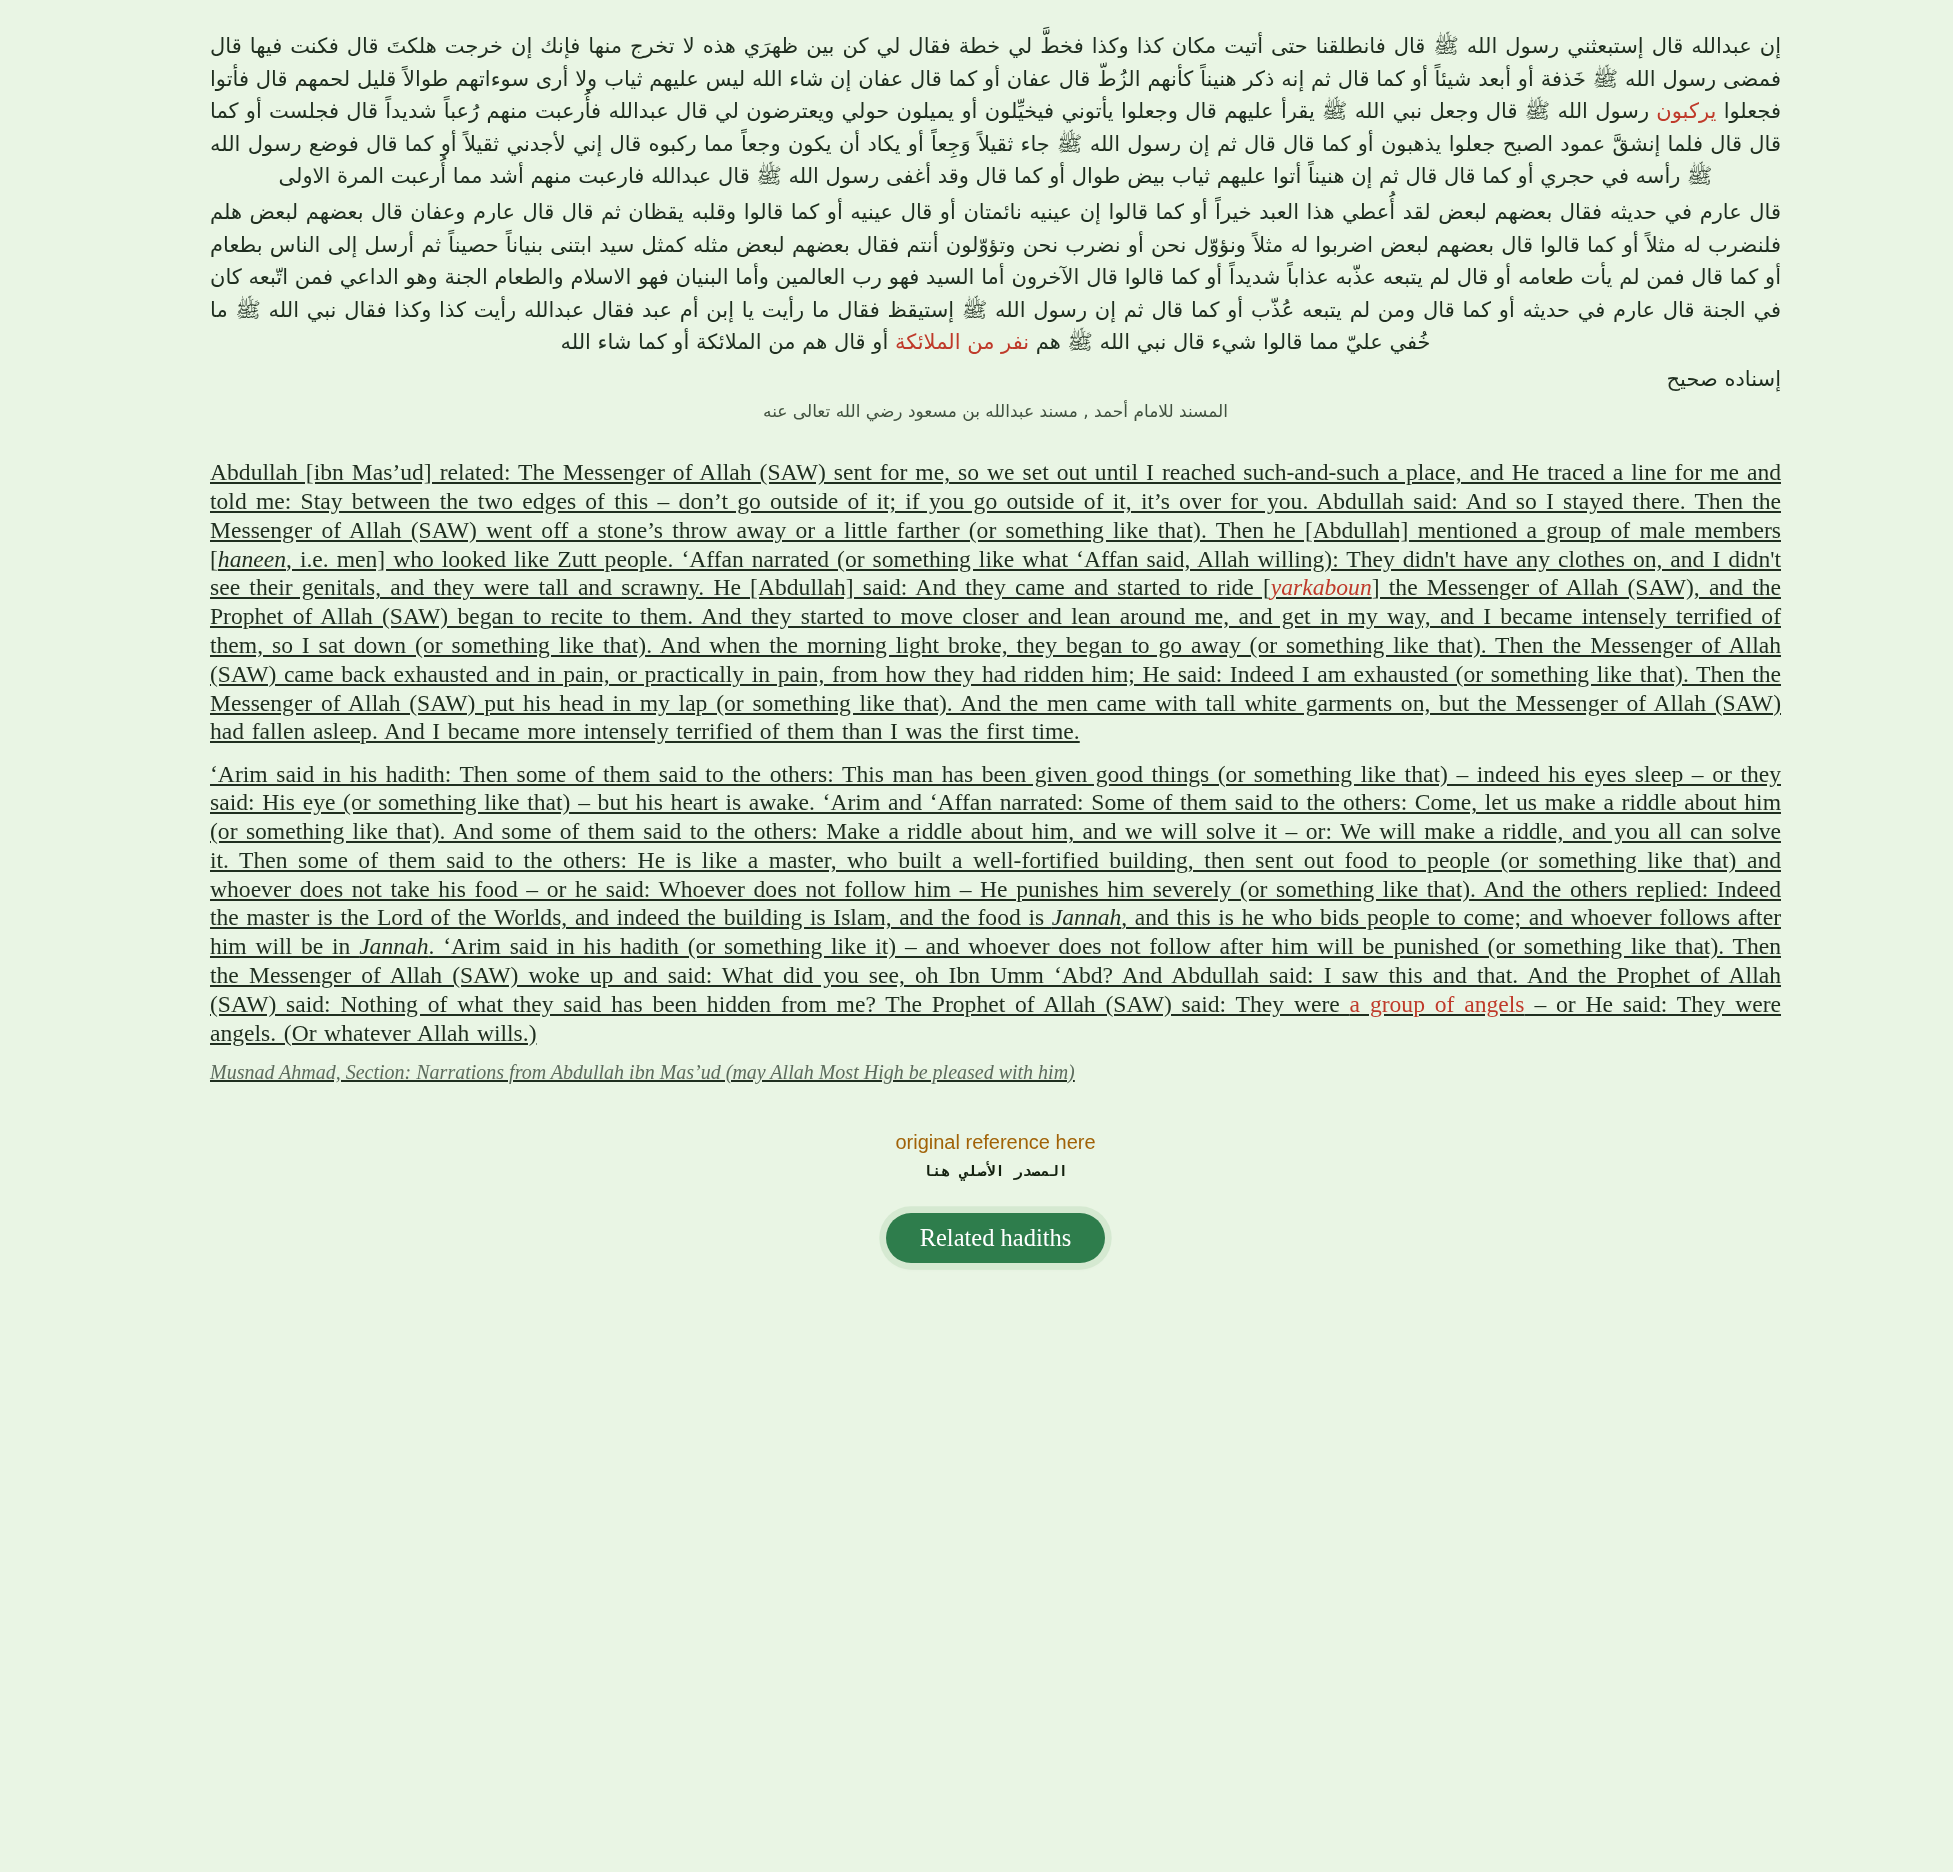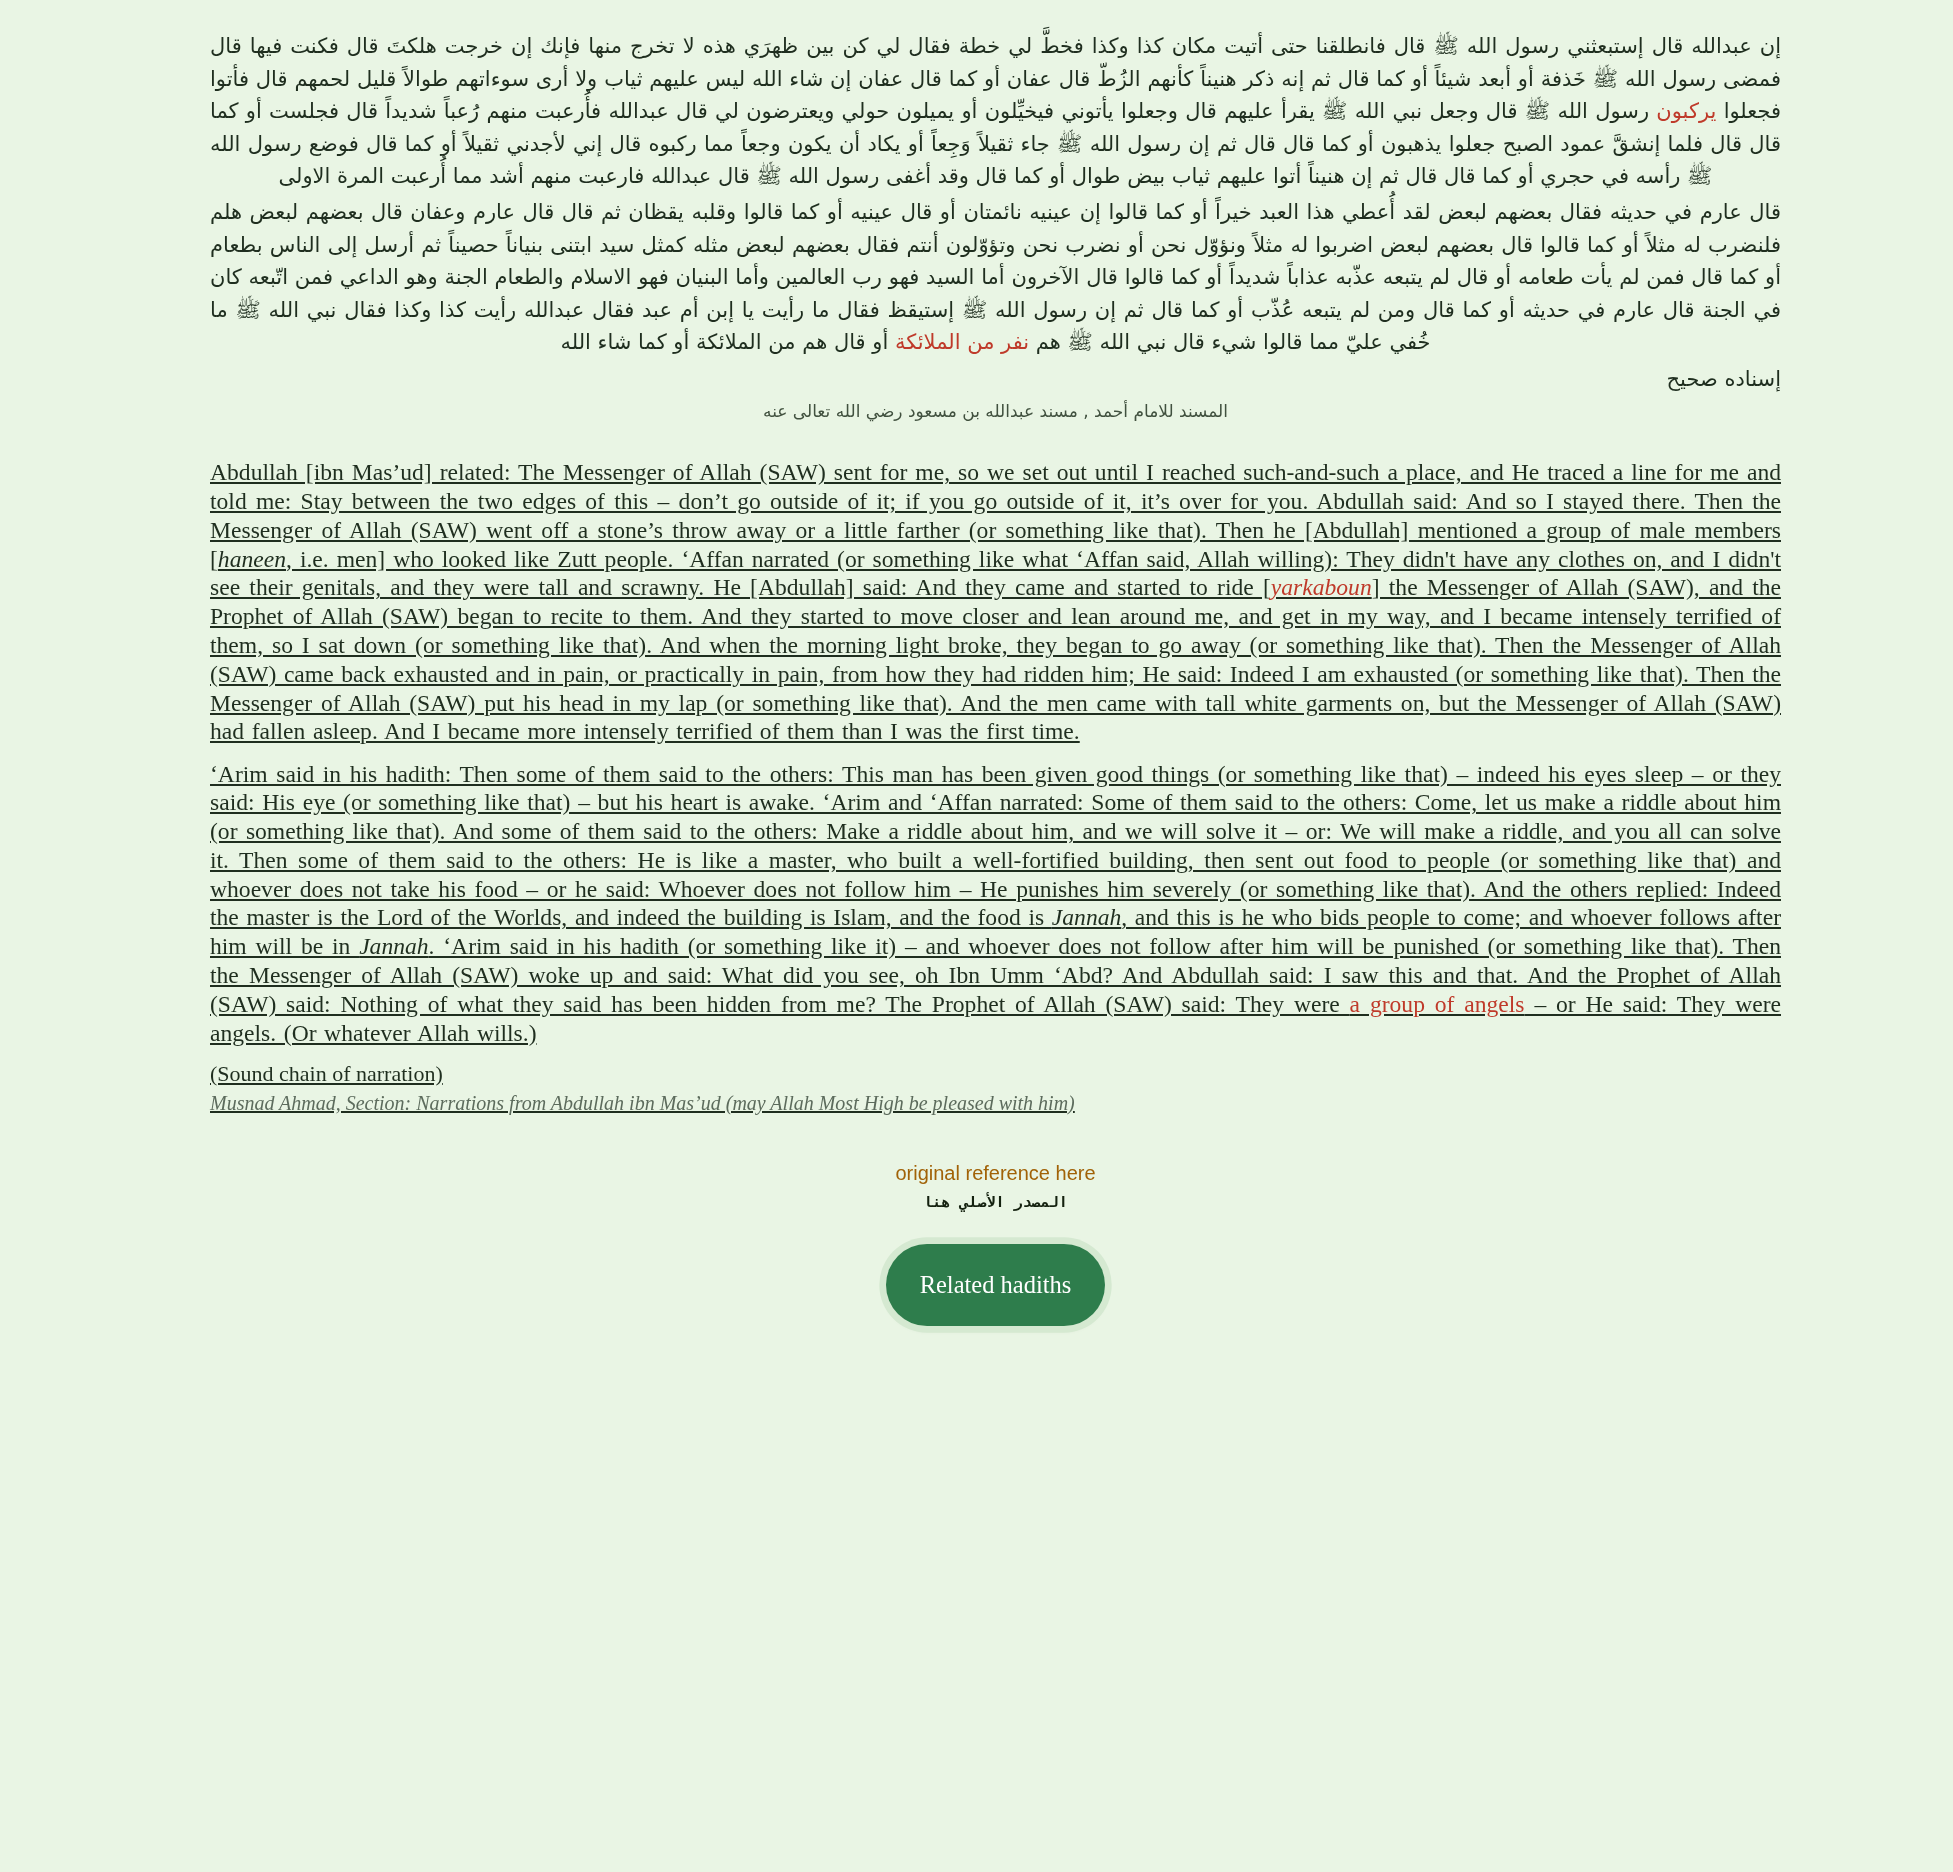--- a/index.html
+++ b/index.html
@@ -98,41 +98,40 @@
     margin-top:8.4px;
   }
   .related-btn{
     margin-top:32px;
     font-family:"Liberation Serif", serif;
     font-size:24.5px;
     color:#ffffff;
     background:var(--btn);
     border:none;
     border-radius:842px;
-    padding:27px 34px;
+    padding:11px 34px;
     box-shadow:0 0 0 6.7px var(--ring), 0 2.5px 6.7px rgba(0,0,0,0.18);
     cursor:pointer;
   }
 </style>
 </head>
 <body>
 
 <div class="page">
 
   <section class="arabic">
     <p class="ar"><span>إن عبدالله قال إستبعثني رسول الله ﷺ قال فانطلقنا حتى أتيت مكان كذا وكذا فخطَّ لي خطة فقال لي كن بين ظهرَي هذه لا تخرج منها فإنك إن خرجت هلكتَ قال فكنت فيها قال فمضى رسول الله ﷺ خَذفة أو أبعد شيئاً أو كما قال ثم إنه ذكر هنيناً كأنهم الزُطّ قال عفان أو كما قال عفان إن شاء الله ليس عليهم ثياب ولا أرى سوءاتهم طوالاً قليل لحمهم قال فأتوا فجعلوا </span><span class="red">يركبون</span><span> رسول الله ﷺ قال وجعل نبي الله ﷺ يقرأ عليهم قال وجعلوا يأتوني فيخيِّلون أو يميلون حولي ويعترضون لي قال عبدالله فأُرعبت منهم رُعباً شديداً قال فجلست أو كما قال قال فلما إنشقَّ عمود الصبح جعلوا يذهبون أو كما قال قال ثم إن رسول الله ﷺ جاء ثقيلاً وَجِعاً أو يكاد أن يكون وجعاً مما ركبوه قال إني لأجدني ثقيلاً أو كما قال فوضع رسول الله ﷺ رأسه في حجري أو كما قال قال ثم إن هنيناً أتوا عليهم ثياب بيض طوال أو كما قال وقد أغفى رسول الله ﷺ قال عبدالله فارعبت منهم أشد مما أُرعبت المرة الاولى</span></p>
     <p class="ar"><span>قال عارم في حديثه فقال بعضهم لبعض لقد أُعطي هذا العبد خيراً أو كما قالوا إن عينيه نائمتان أو قال عينيه أو كما قالوا وقلبه يقظان ثم قال قال عارم وعفان قال بعضهم لبعض هلم فلنضرب له مثلاً أو كما قالوا قال بعضهم لبعض اضربوا له مثلاً ونؤوّل نحن أو نضرب نحن وتؤوّلون أنتم فقال بعضهم لبعض مثله كمثل سيد ابتنى بنياناً حصيناً ثم أرسل إلى الناس بطعام أو كما قال فمن لم يأت طعامه أو قال لم يتبعه عذّبه عذاباً شديداً أو كما قالوا قال الآخرون أما السيد فهو رب العالمين وأما البنيان فهو الاسلام والطعام الجنة وهو الداعي فمن اتّبعه كان في الجنة قال عارم في حديثه أو كما قال ومن لم يتبعه عُذّب أو كما قال ثم إن رسول الله ﷺ إستيقظ فقال ما رأيت يا إبن أم عبد فقال عبدالله رأيت كذا وكذا فقال نبي الله ﷺ ما خُفي عليّ مما قالوا شيء قال نبي الله ﷺ هم </span><span class="red">نفر من الملائكة</span><span> أو قال هم من الملائكة أو كما شاء الله</span></p>
     <p class="ar-grading">إسناده صحيح</p>
     <p class="ar-source">المسند للامام أحمد , مسند عبدالله بن مسعود رضي الله تعالى عنه</p>
   </section>
 
   <section class="english">
     <p class="en"><span>Abdullah [ibn Mas’ud] related: The Messenger of Allah (SAW) sent for me, so we set out until I reached such-and-such a place, and He traced a line for me and told me: Stay between the two edges of this – don’t go outside of it; if you go outside of it, it’s over for you. Abdullah said: And so I stayed there. Then the Messenger of Allah (SAW) went off a stone’s throw away or a little farther (or something like that). Then he [Abdullah] mentioned a group of male members [</span><span class="italic">haneen</span><span>, i.e. men] who looked like Zutt people. ‘Affan narrated (or something like what ‘Affan said, Allah willing): They didn't have any clothes on, and I didn't see their genitals, and they were tall and scrawny. He [Abdullah] said: And they came and started to ride [</span><span class="red-italic">yarkaboun</span><span>] the Messenger of Allah (SAW), and the Prophet of Allah (SAW) began to recite to them. And they started to move closer and lean around me, and get in my way, and I became intensely terrified of them, so I sat down (or something like that). And when the morning light broke, they began to go away (or something like that). Then the Messenger of Allah (SAW) came back exhausted and in pain, or practically in pain, from how they had ridden him; He said: Indeed I am exhausted (or something like that). Then the Messenger of Allah (SAW) put his head in my lap (or something like that). And the men came with tall white garments on, but the Messenger of Allah (SAW) had fallen asleep. And I became more intensely terrified of them than I was the first time.</span></p>
     <p class="en"><span>‘Arim said in his hadith: Then some of them said to the others: This man has been given good things (or something like that) – indeed his eyes sleep – or they said: His eye (or something like that) – but his heart is awake. ‘Arim and ‘Affan narrated: Some of them said to the others: Come, let us make a riddle about him (or something like that). And some of them said to the others: Make a riddle about him, and we will solve it – or: We will make a riddle, and you all can solve it. Then some of them said to the others: He is like a master, who built a well-fortified building, then sent out food to people (or something like that) and whoever does not take his food – or he said: Whoever does not follow him – He punishes him severely (or something like that). And the others replied: Indeed the master is the Lord of the Worlds, and indeed the building is Islam, and the food is </span><span class="italic">Jannah</span><span>, and this is he who bids people to come; and whoever follows after him will be in </span><span class="italic">Jannah</span><span>. ‘Arim said in his hadith (or something like it) – and whoever does not follow after him will be punished (or something like that). Then the Messenger of Allah (SAW) woke up and said: What did you see, oh Ibn Umm ‘Abd? And Abdullah said: I saw this and that. And the Prophet of Allah (SAW) said: Nothing of what they said has been hidden from me? The Prophet of Allah (SAW) said: They were </span><span class="red">a group of angels</span><span> – or He said: They were angels. (Or whatever Allah wills.)</span></p>
-    <p class="note">(Sound chain of narration)</p>
     <p class="citation">Musnad Ahmad, Section: Narrations from Abdullah ibn Mas’ud (may Allah Most High be pleased with him)</p>
   </section>
 
   <footer class="footer">
     <a href="#" class="ref-link">original reference here</a>
     <a href="#" class="ref-link-ar">المصدر الأصلي هنا</a>
     <div>
       <button class="related-btn">Related hadiths</button>
     </div>
   </footer>

